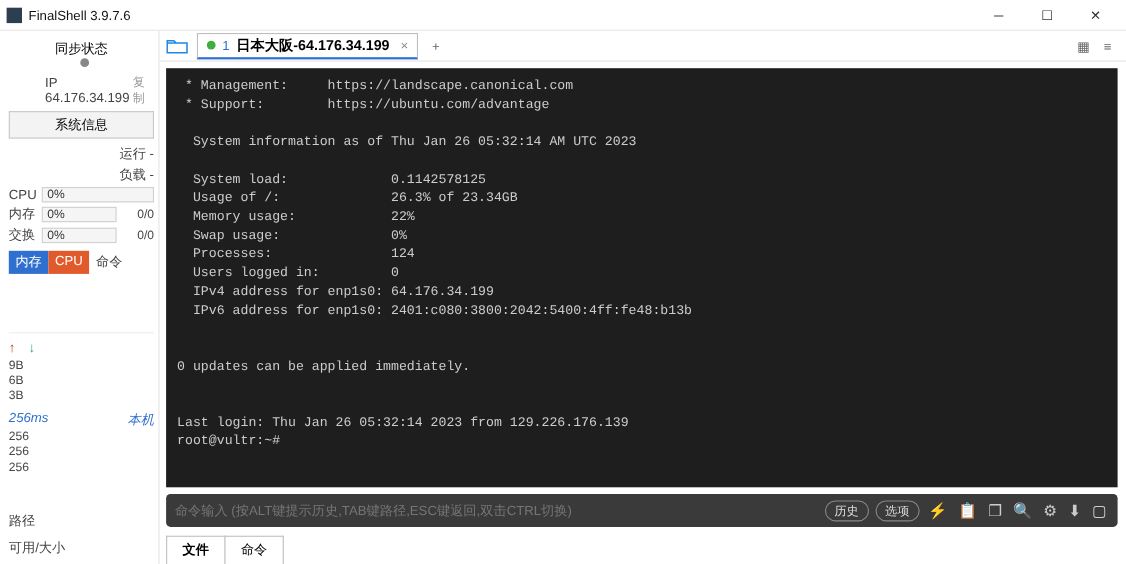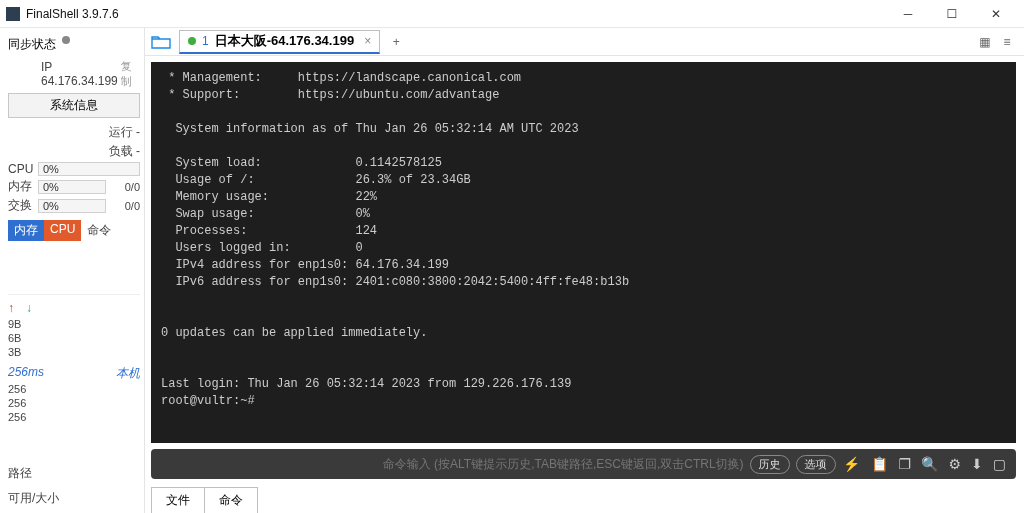--- a/index.html
+++ b/index.html
@@ -6,21 +6,21 @@
 body { font-family: "Microsoft YaHei", Arial, sans-serif; font-size: 12px; background: #fff; overflow: hidden; width: 1024px; height: 513px; }
 
 .titlebar { height: 28px; display: flex; align-items: center; padding: 0 6px; background: #fff; border-bottom: 1px solid #e8e8e8; }
 .titlebar .app-icon { width: 14px; height: 14px; background: #2c3e50; margin-right: 6px; display:inline-block; }
 .titlebar .title { flex: 1; font-size: 12px; color: #111; }
 .titlebar .winbtn { width: 44px; height: 28px; display: flex; align-items: center; justify-content: center; color: #333; cursor: pointer; }
 
 .content { display: flex; height: 485px; }
 
 .sidebar { width: 145px; border-right: 1px solid #e4e4e4; padding: 4px 4px 0 8px; display:flex; flex-direction:column; }
-.sync-row { display:flex; align-items:flex-start; margin: 4px 0 6px; }
+.sync-row { display:flex; align-items:center; margin: 4px 0 6px; flex-direction: column; }
 .sync-dot { width:8px; height:8px; border-radius:50%; background:#888; margin-left:6px; }
 .ip-row { display:flex; align-items:center; justify-content:space-between; color:#444; margin-bottom:4px;margin-left:33px; }
 .copy-lbl { color:#9a9a9a; font-size:11px; }
 .sysinfo-btn { border:1px solid #c7c7c7; background:#f3f3f3; padding:3px 18px; font-size:12px; cursor:pointer; margin-bottom:6px; }
 .lbl-row { display:flex; justify-content:flex-end; color:#444; margin-bottom:2px; font-size:12px;}
 .stat-row { display:flex; align-items:center; margin-bottom:2px;}
 .stat-lbl { width:30px; color:#444; }
 .stat-bar { flex:1; height:14px; border:1px solid #d0d0d0; background:#f5f5f5; position:relative; display:flex; align-items:center; padding-left:4px; font-size:11px; color:#333;}
 .stat-right { width:34px; text-align:right; color:#444; font-size:11px; padding-left:2px;}
 .tab-row { display:flex; margin:4px 0 2px; }
@@ -46,28 +46,28 @@
 .sess-num{ color:#2f6fd0; font-size:12px; }
 .sess-name{ font-weight:600; font-size:13px; }
 .sess-close{ color:#888; cursor:pointer; margin-left:4px;}
 .add-tab{ width:24px; height:24px; display:flex; align-items:center; justify-content:center; color:#666; cursor:pointer; margin-left:4px;}
 .tabbar-right{ margin-left:auto; display:flex; gap:4px; padding-right:8px;}
 .view-ic{ width:18px; height:18px; display:flex; align-items:center; justify-content:center; color:#666; cursor:pointer;}
 
 .terminal { flex:1; background:#1e1e1e; margin:6px 8px 0 6px; padding:8px 10px; color:#ccc; font-family:"Consolas","Courier New",monospace; font-size:12px; line-height:17px; overflow:hidden; white-space:pre; }
 
 .cmd-bar { margin:6px 8px 4px 6px; background:#3a3a3a; height:30px; border-radius:4px; display:flex; align-items:center; padding:0 8px; gap:6px;}
-.cmd-input{ flex:1; background:transparent; border:none; outline:none; color:#bbb; font-size:12px;text-align:right; }
+.cmd-input{ flex:1; background:transparent; border:none; outline:none; color:#bbb; font-size:12px; }
 .cmd-btn{ border:1px solid #888; color:#ddd; background:transparent; border-radius:10px; padding:1px 8px; font-size:11px; cursor:pointer;}
 .cmd-ic{ color:#ccc; cursor:pointer; font-size:14px; padding:0 2px;}
 .bolt{ color:#6cd24b; }
 
 .bottom-panel{ margin:0 8px 0 6px; height:30px; display:flex; align-items:flex-end;}
 .bp-tab{ border:1px solid #bfbfbf; border-bottom:none; padding:4px 14px; font-size:12px; background:#fff; cursor:pointer;}
-.bp-tab.active{ font-weight:normal; }
+.bp-tab.active{ font-weight:bold; }
 .bp-tab + .bp-tab{ margin-left:-1px;}
 </style>
 </head>
 <body>
 
 <div class="titlebar">
   <span class="app-icon"></span>
   <span class="title">FinalShell 3.9.7.6</span>
   <div class="winbtn">─</div>
   <div class="winbtn">☐</div>

